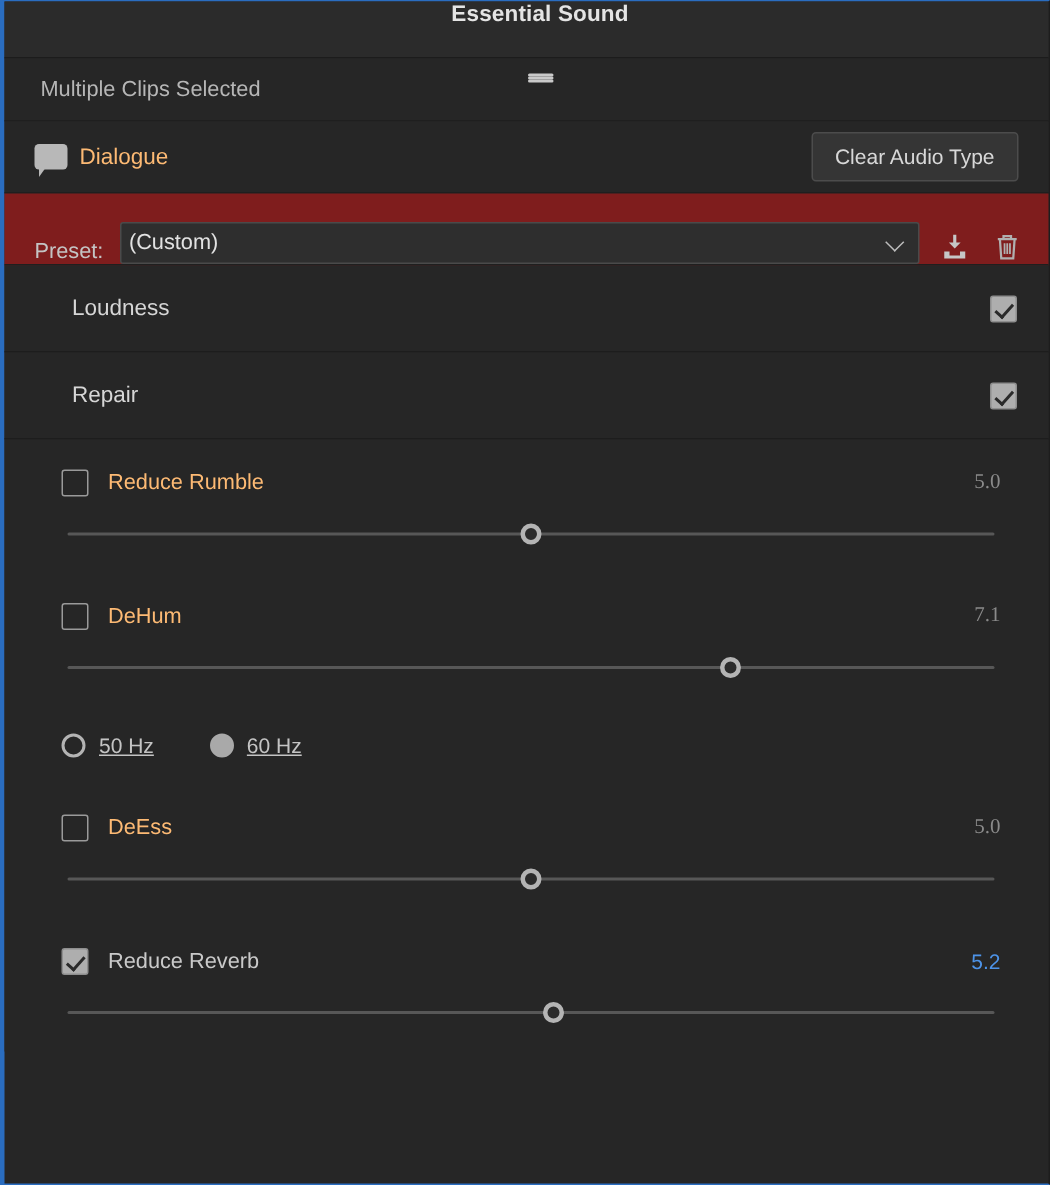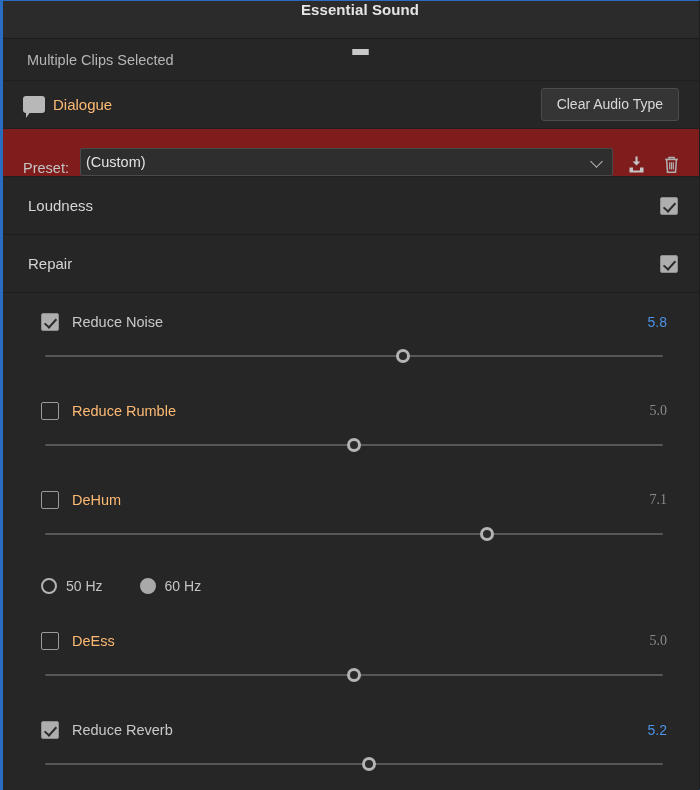--- a/index.html
+++ b/index.html
@@ -176,20 +176,21 @@
     display: flex;
     align-items: center;
     padding: 0 21px 0 25px;
     border-bottom: 1px solid #1d1d1d;
     background: #262626;
     cursor: pointer;
   }
   .section-title {
     color: #d6d6d6;
     font-size: 15px;
+    margin-left: 20px;
   }
   .section-header .cb { margin-left: auto; }
 
   
   .cb {
     width: 18px;
     height: 18px;
     border-radius: 2px;
     flex: none;
     cursor: pointer;
@@ -284,20 +285,21 @@
     width: 16px;
     height: 16px;
     border-radius: 50%;
     flex: none;
   }
   .radio.off { border: 2px solid #b4b4b4; background: transparent; }
   .radio.on  { background: #a9a9a9; border: 2px solid #a9a9a9; }
   .radio-label {
     font-size: 14px;
     color: #c4c4c4;
+    text-decoration: underline;
   }
 </style>
 </head>
 <body>
 
 <div id="panel">
 
   <div class="titlebar">
     <span class="title-text">Essential Sound</span>
     <span class="hamburger">
@@ -345,31 +347,20 @@
     <span class="cb on"></span>
   </div>
 
   <div class="section-header">
     <span class="section-title">Repair</span>
     <span class="cb on"></span>
   </div>
 
   <div class="repair-body">
 
-    <div class="effect">
-      <div class="effect-top">
-        <span class="cb on"></span>
-        <span class="effect-name">Reduce Noise</span>
-        <span class="effect-value active">5.8</span>
-      </div>
-      <div class="slider">
-        <div class="track"></div>
-        <div class="knob" style="left: 58%;"></div>
-      </div>
-    </div>
 
     <div class="effect">
       <div class="effect-top">
         <span class="cb off"></span>
         <span class="effect-name dim">Reduce Rumble</span>
         <span class="effect-value inactive">5.0</span>
       </div>
       <div class="slider">
         <div class="track"></div>
         <div class="knob" style="left: 50%;"></div>

